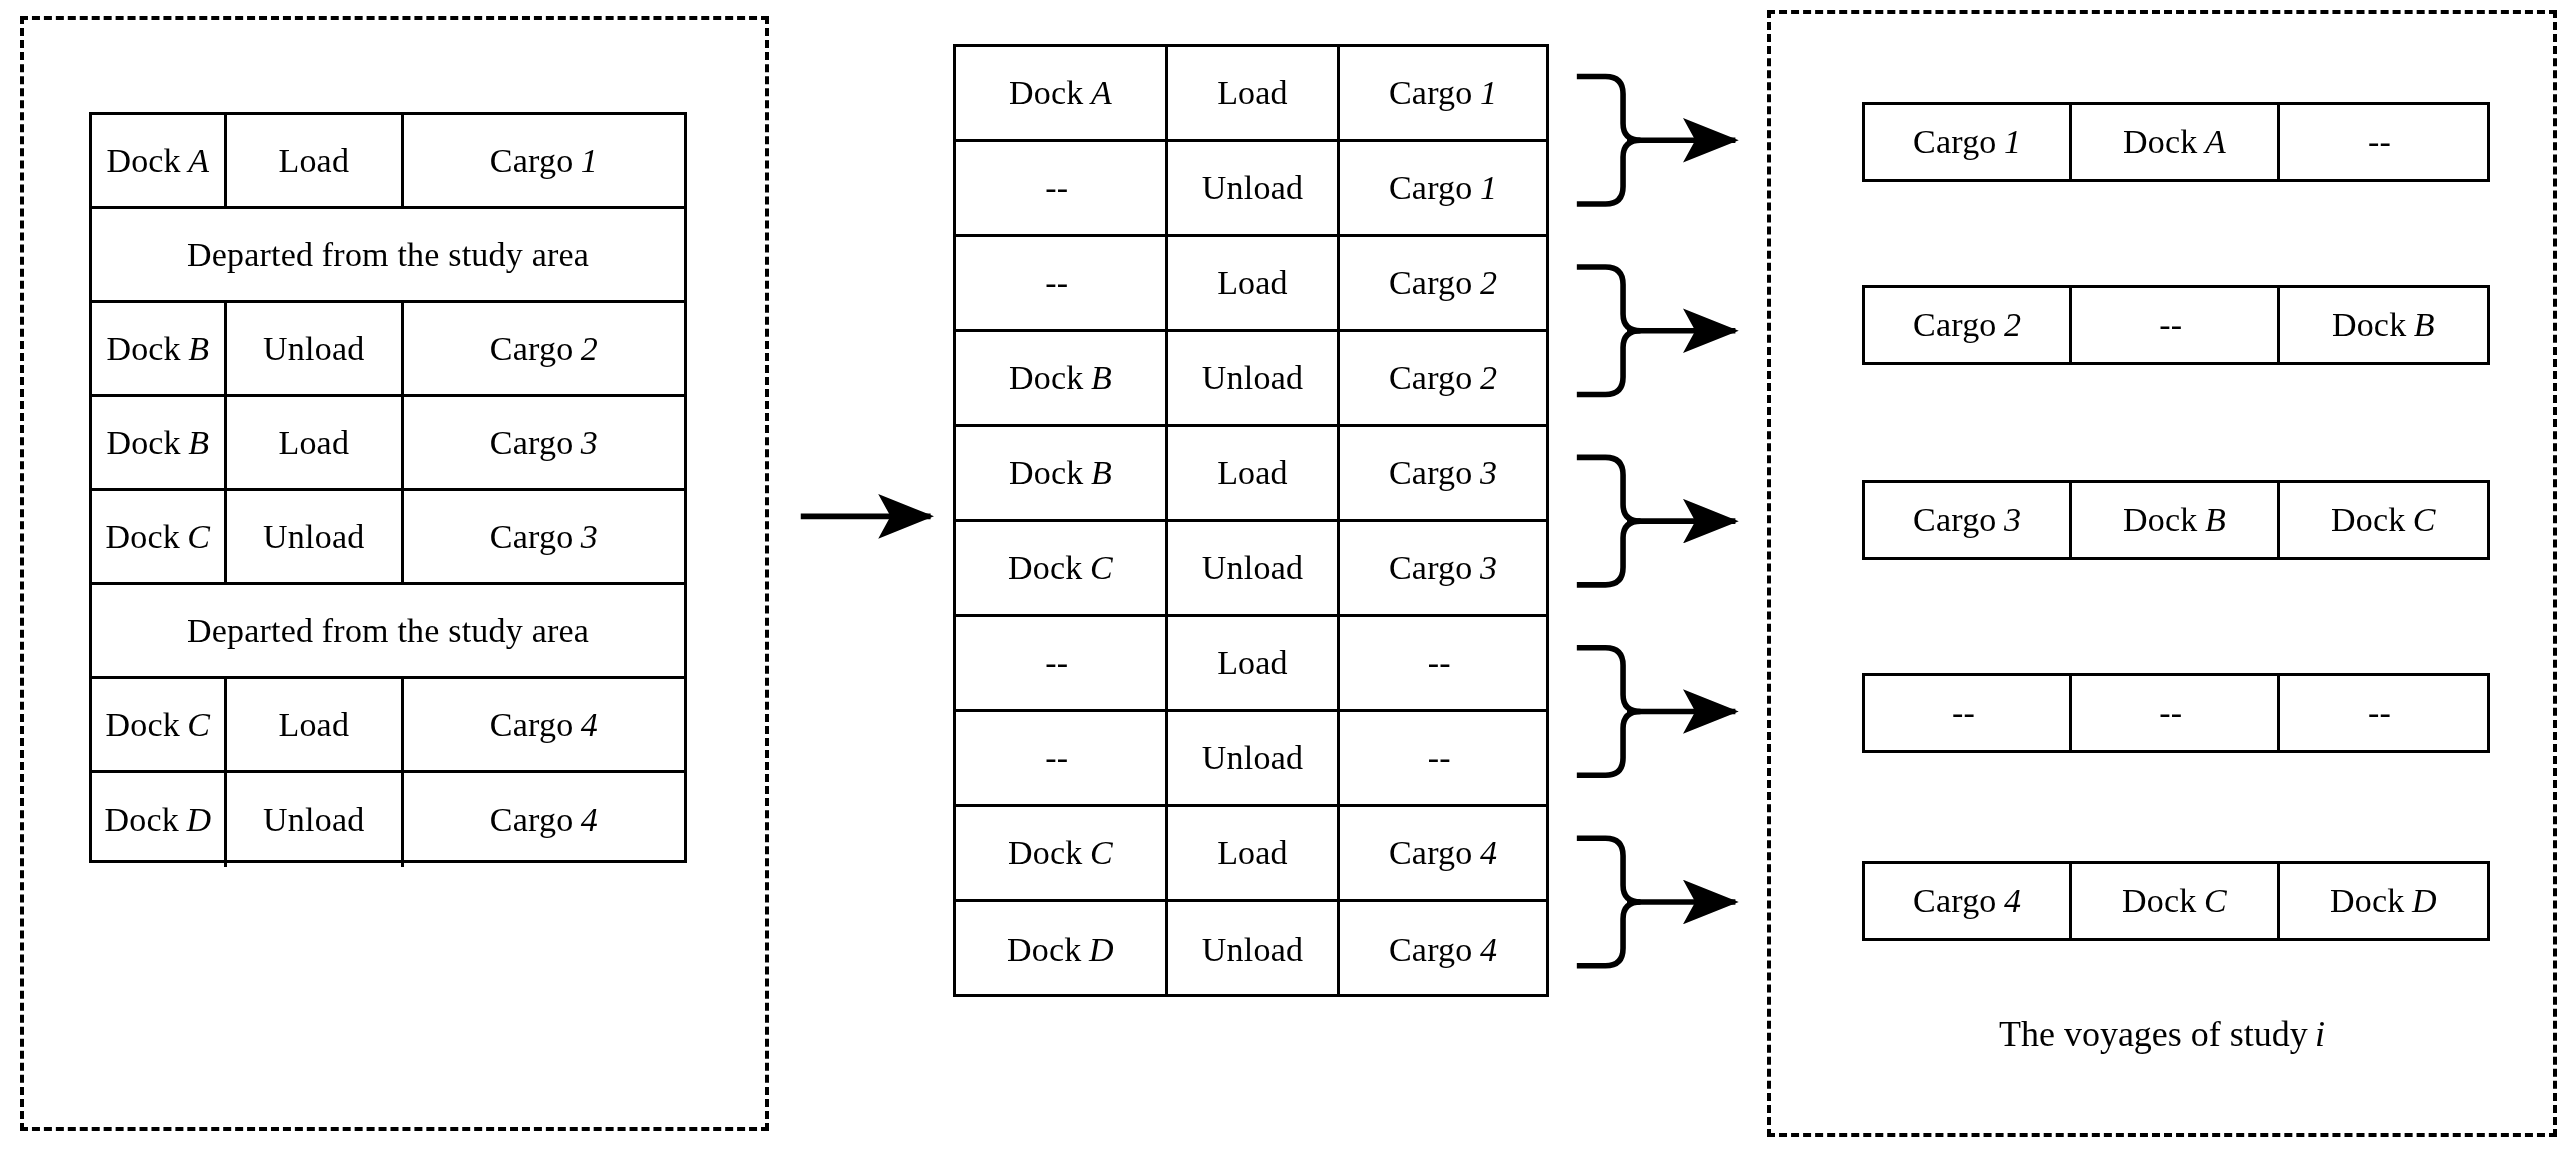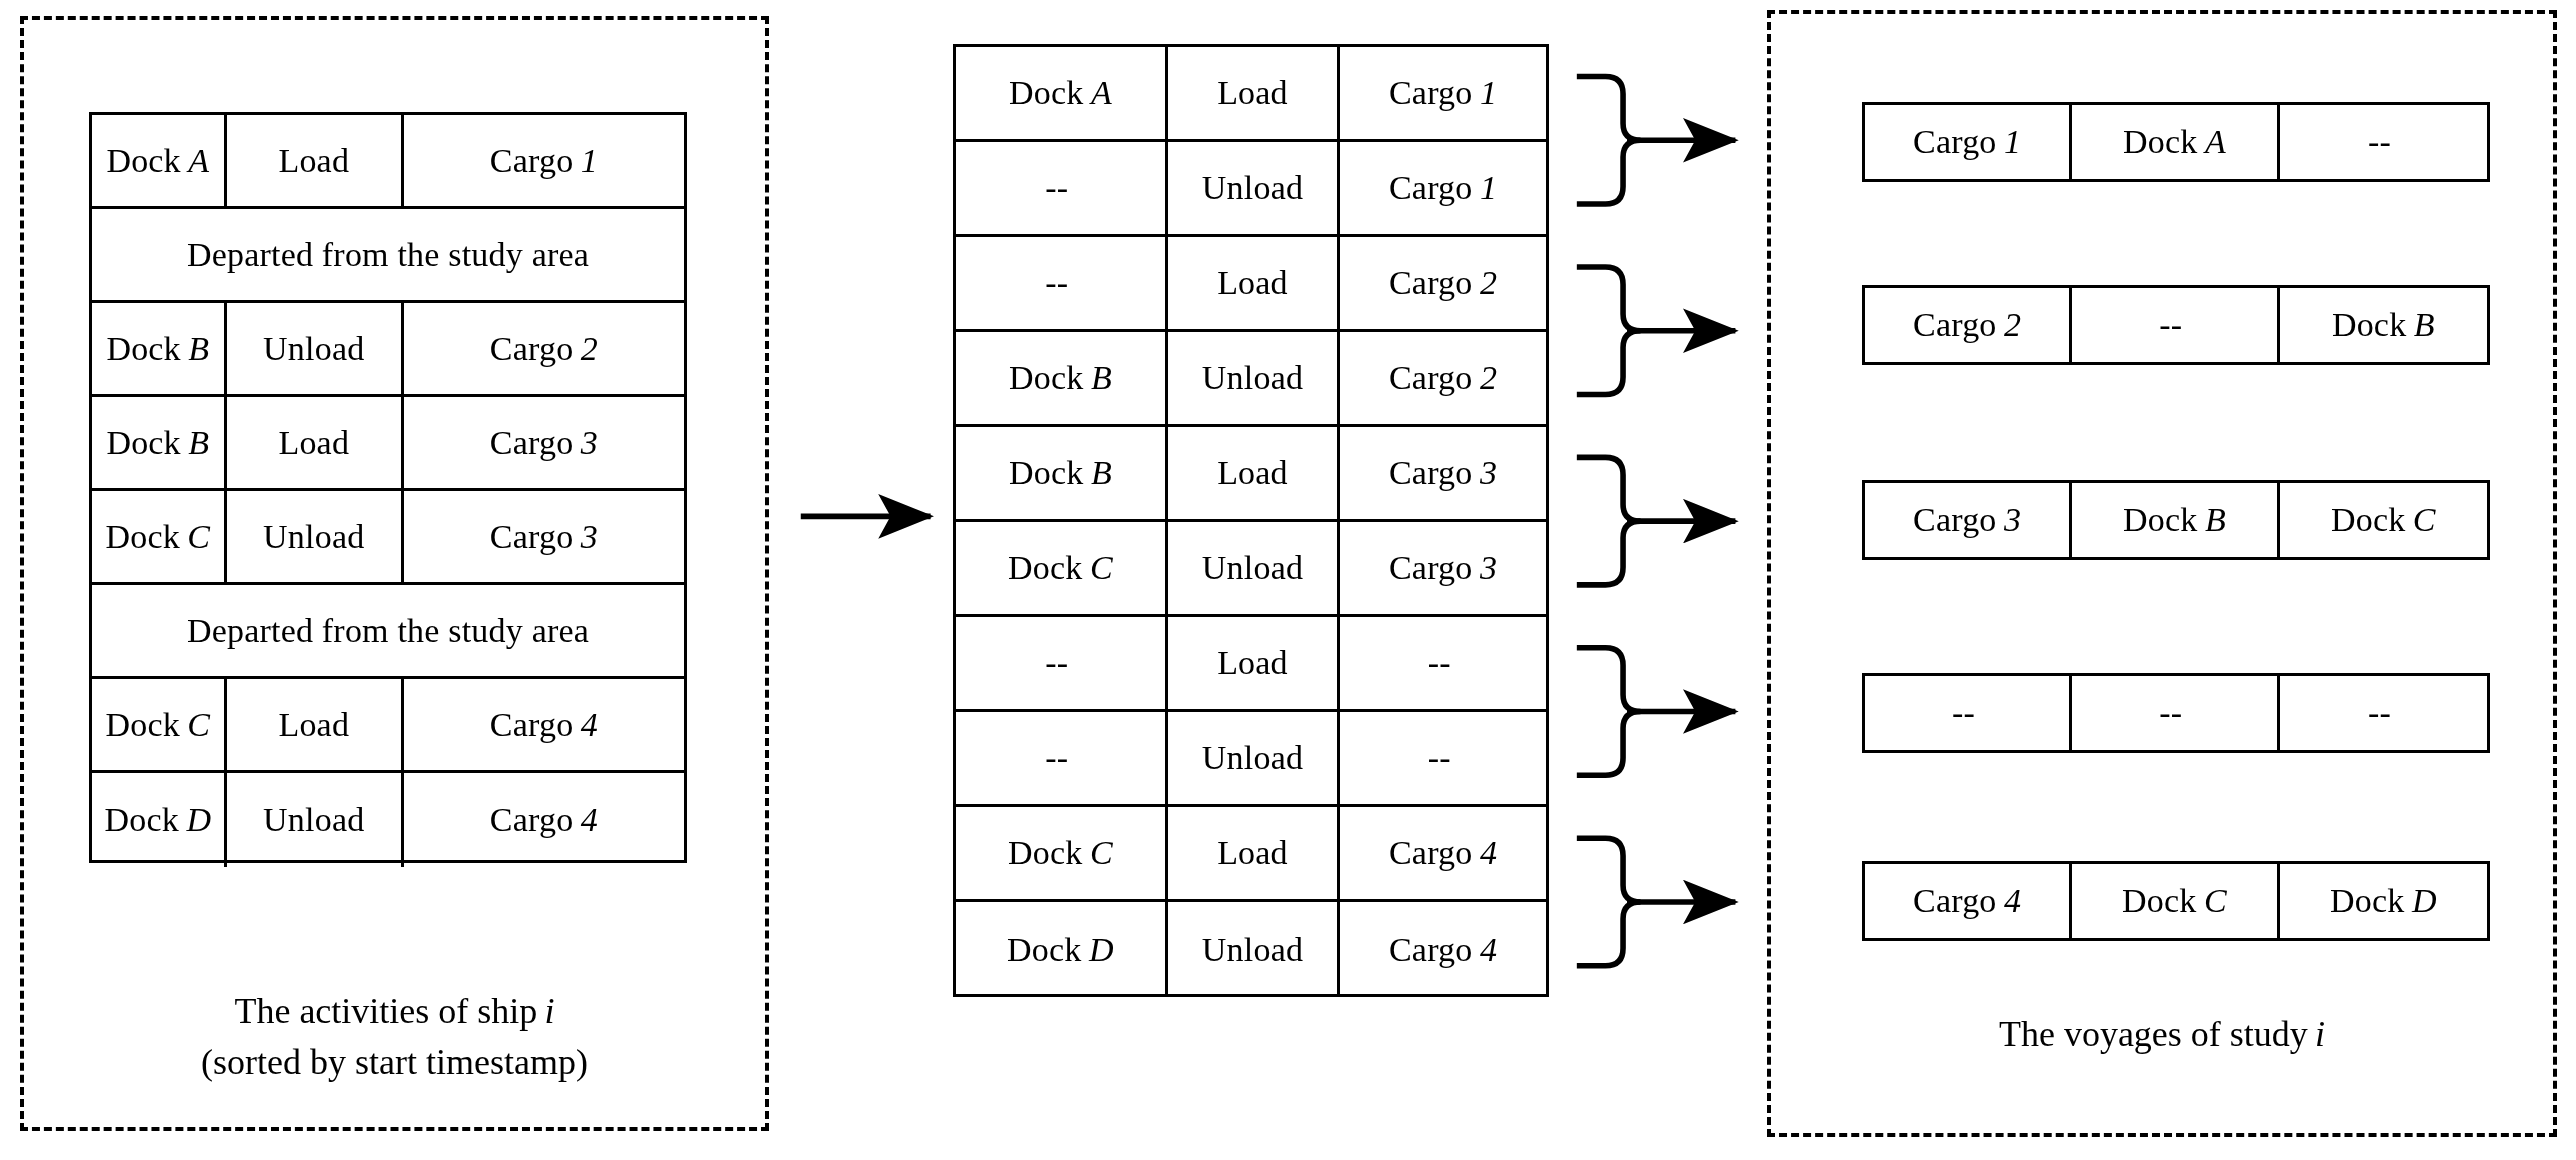--- a/index.html
+++ b/index.html
@@ -192,24 +192,20 @@
       <div class="grid-cell c1">
           <span>Unload</span>
         </div>
       <div class="grid-cell c2">
           <span>Cargo</span>
           <span class="ital">4</span>
         </div>
     </div>
   </div>
 
-  <div class="caption" id="activities-caption">
-    <div><span>The activities of ship</span><span class="ital">i</span></div>
-    <div>(sorted by start timestamp)</div>
-  </div>
 
   <div class="grid-table" id="ordered-table">
     <div class="grid-row">
       <div class="grid-cell c0">
           <span>Dock</span>
           <span class="ital">A</span>
         </div>
       <div class="grid-cell c1">
           <span>Load</span>
         </div>

